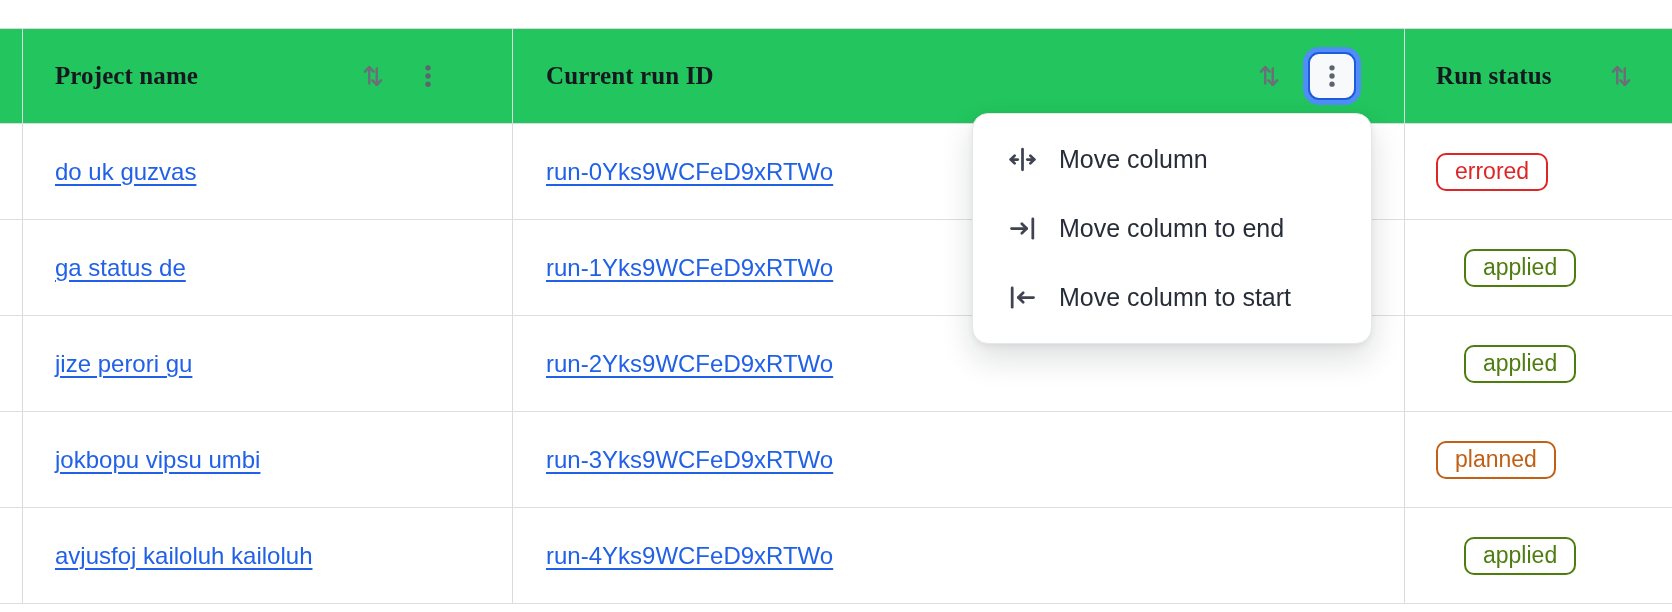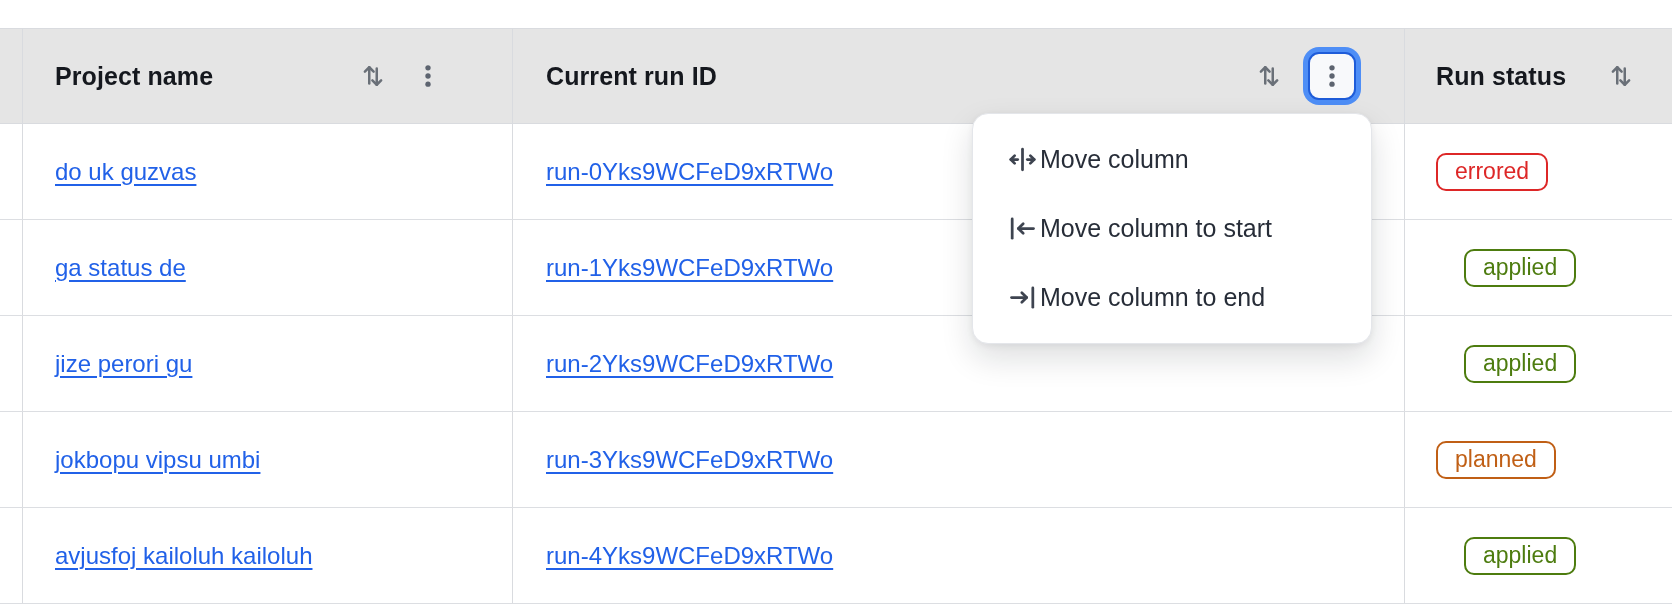--- a/index.html
+++ b/index.html
@@ -7,22 +7,22 @@
   body {
     width: 1672px; height: 612px; overflow: hidden;
     font-family: "Liberation Sans", sans-serif;
     -webkit-font-smoothing: antialiased;
   }
   .screen { position: relative; width: 1672px; height: 612px; background: #ffffff; overflow: hidden; }
 
   
   .table { position: absolute; top: 28px; left: 0; width: 1672px; }
   .thead {
-    display: flex; height: 96px; background: #e5e5e5;
-    border-top: 1px solid #d9dbdf; border-bottom: 1px solid #d9dbdf;
+    display: flex; height: 96px; background: #22c55e;
+    border-top: 1px solid #d9dbdf; border-bottom: 1px solid #d9dbdf; font-family: Liberation Serif, serif;
   }
   .trow { display: flex; height: 96px; background: #ffffff; border-bottom: 1px solid #dcdee2; }
 
   .cell-gutter { width: 23px; border-right: 1px solid #d9dbdf; flex: none; }
   .cell-project { width: 490px; border-right: 1px solid #d9dbdf; flex: none;
                   display: flex; align-items: center; padding-left: 32px; }
   .cell-runid { width: 892px; border-right: 1px solid #d9dbdf; flex: none;
                 display: flex; align-items: center; padding-left: 33px; }
   .cell-status { flex: 1; display: flex; align-items: center; padding-left: 31px; }
 
@@ -63,21 +63,21 @@
 
   
   .menu {
     position: absolute; left: 972px; top: 113px; width: 400px;
     background: #ffffff; border: 1px solid #e4e6ea; border-radius: 16px;
     box-shadow: 0 14px 32px rgba(16, 20, 28, 0.14), 0 2px 6px rgba(16, 20, 28, 0.06);
     padding: 11px 0; z-index: 10;
   }
   .menu-item {
     height: 69px; display: flex; align-items: center;
-    padding-left: 33px; gap: 1px;
+    padding-left: 33px; gap: 20px;
     font-size: 25px; color: #272d38; cursor: pointer; white-space: nowrap;
   }
   .menu-item svg { width: 33px; height: 33px; flex: none; }
 </style>
 </head>
 <body>
 
 <div class="screen">
 
   <div class="table">
@@ -207,29 +207,29 @@
         <path d="M12 4.5 V19.5"></path>
         <path d="M8.5 12 H3.5"></path>
           <path d="M6.3 9.2 L3.5 12 L6.3 14.8"></path>
         <path d="M15.5 12 H20.5"></path>
           <path d="M17.7 9.2 L20.5 12 L17.7 14.8"></path>
       </svg>
       <span>Move column</span>
     </div>
     <div class="menu-item">
       <svg viewBox="0 0 24 24" fill="none" stroke="#3e4450" stroke-width="2" stroke-linecap="round" stroke-linejoin="round">
+        <path d="M4 12 H15"></path>
+          <path d="M11.5 8.5 L15 12 L11.5 15.5"></path>
+        <path d="M19.5 5 V19"></path>
+      </svg>
+      <span>Move column to end</span>
+    </div>
+    <div class="menu-item">
+      <svg viewBox="0 0 24 24" fill="none" stroke="#3e4450" stroke-width="2" stroke-linecap="round" stroke-linejoin="round">
         <path d="M4.5 5 V19"></path>
         <path d="M20 12 H9"></path>
           <path d="M12.5 8.5 L9 12 L12.5 15.5"></path>
       </svg>
       <span>Move column to start</span>
     </div>
-    <div class="menu-item">
-      <svg viewBox="0 0 24 24" fill="none" stroke="#3e4450" stroke-width="2" stroke-linecap="round" stroke-linejoin="round">
-        <path d="M4 12 H15"></path>
-          <path d="M11.5 8.5 L15 12 L11.5 15.5"></path>
-        <path d="M19.5 5 V19"></path>
-      </svg>
-      <span>Move column to end</span>
-    </div>
   </div>
 
 </div>
 
 </body></html>

